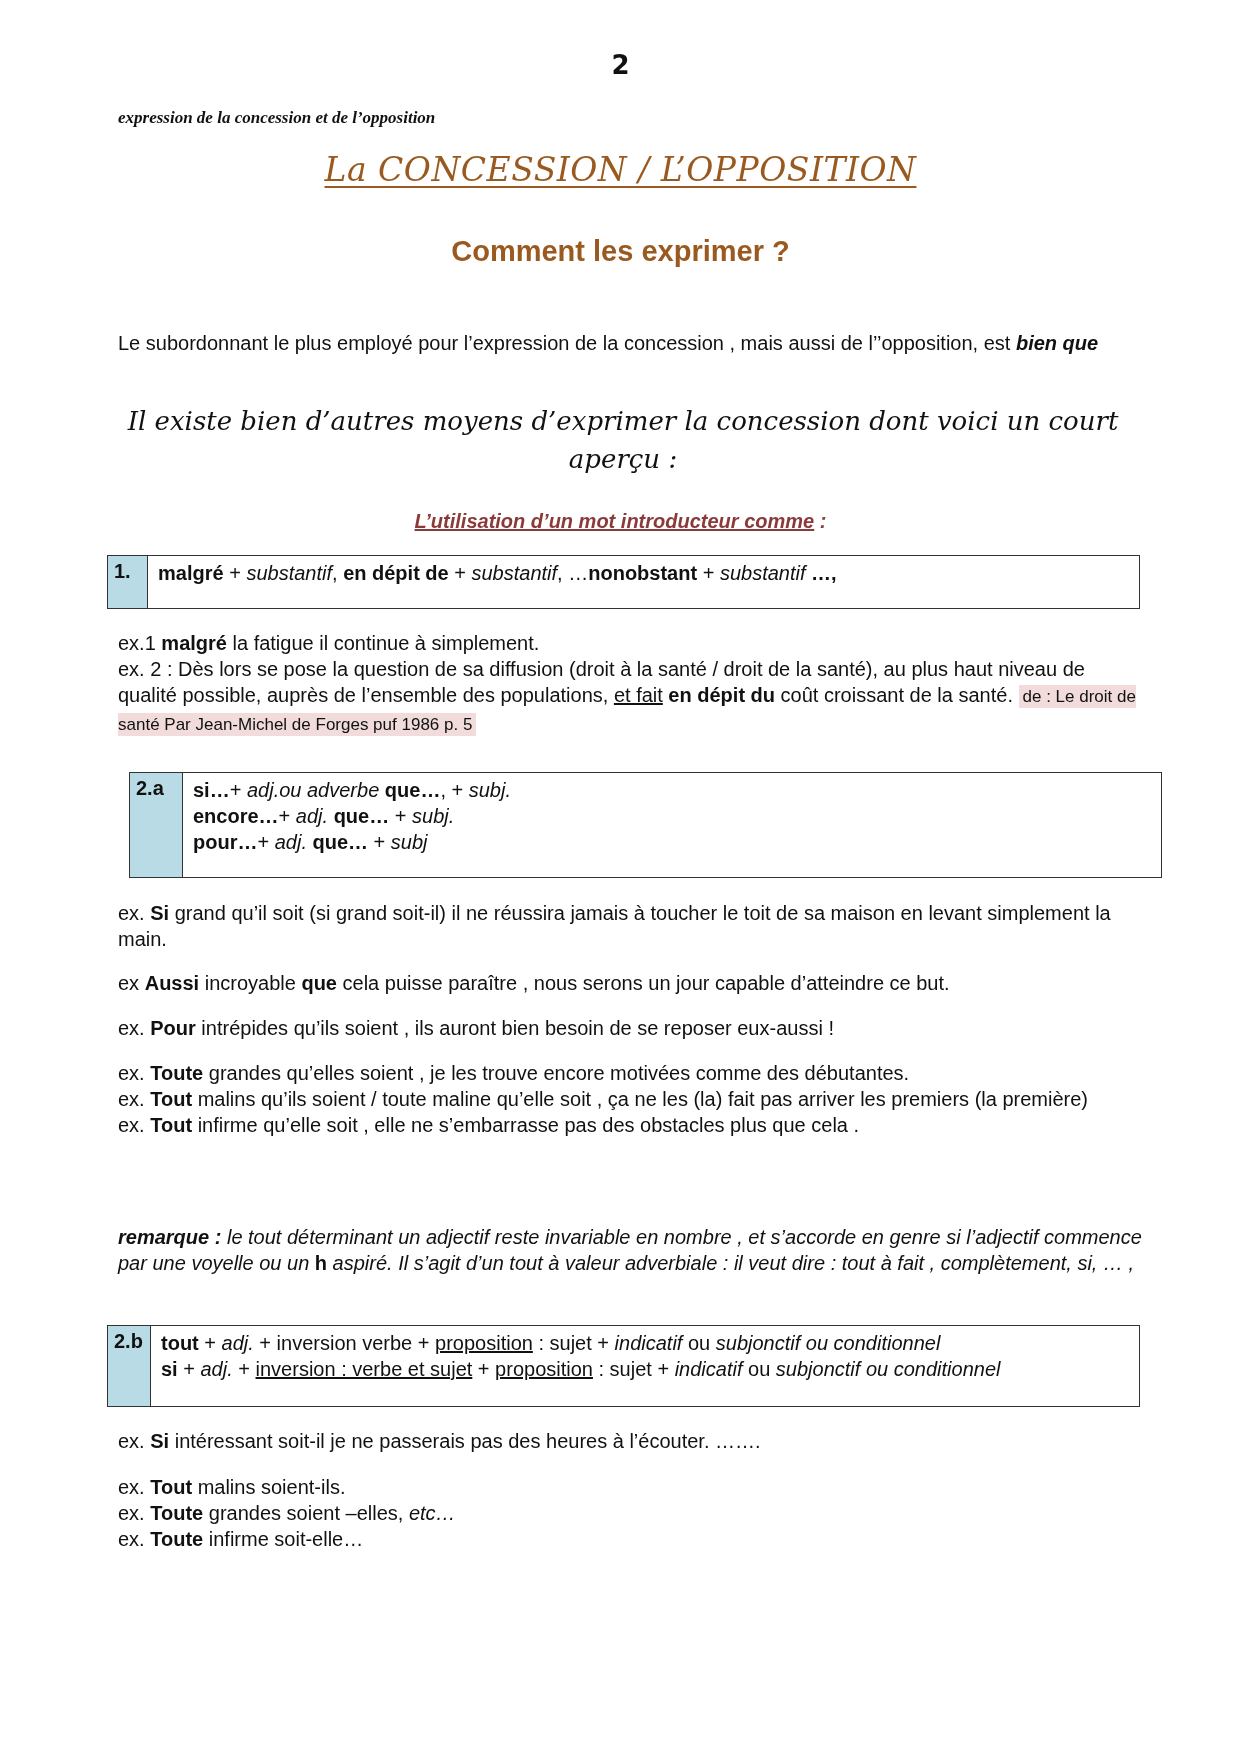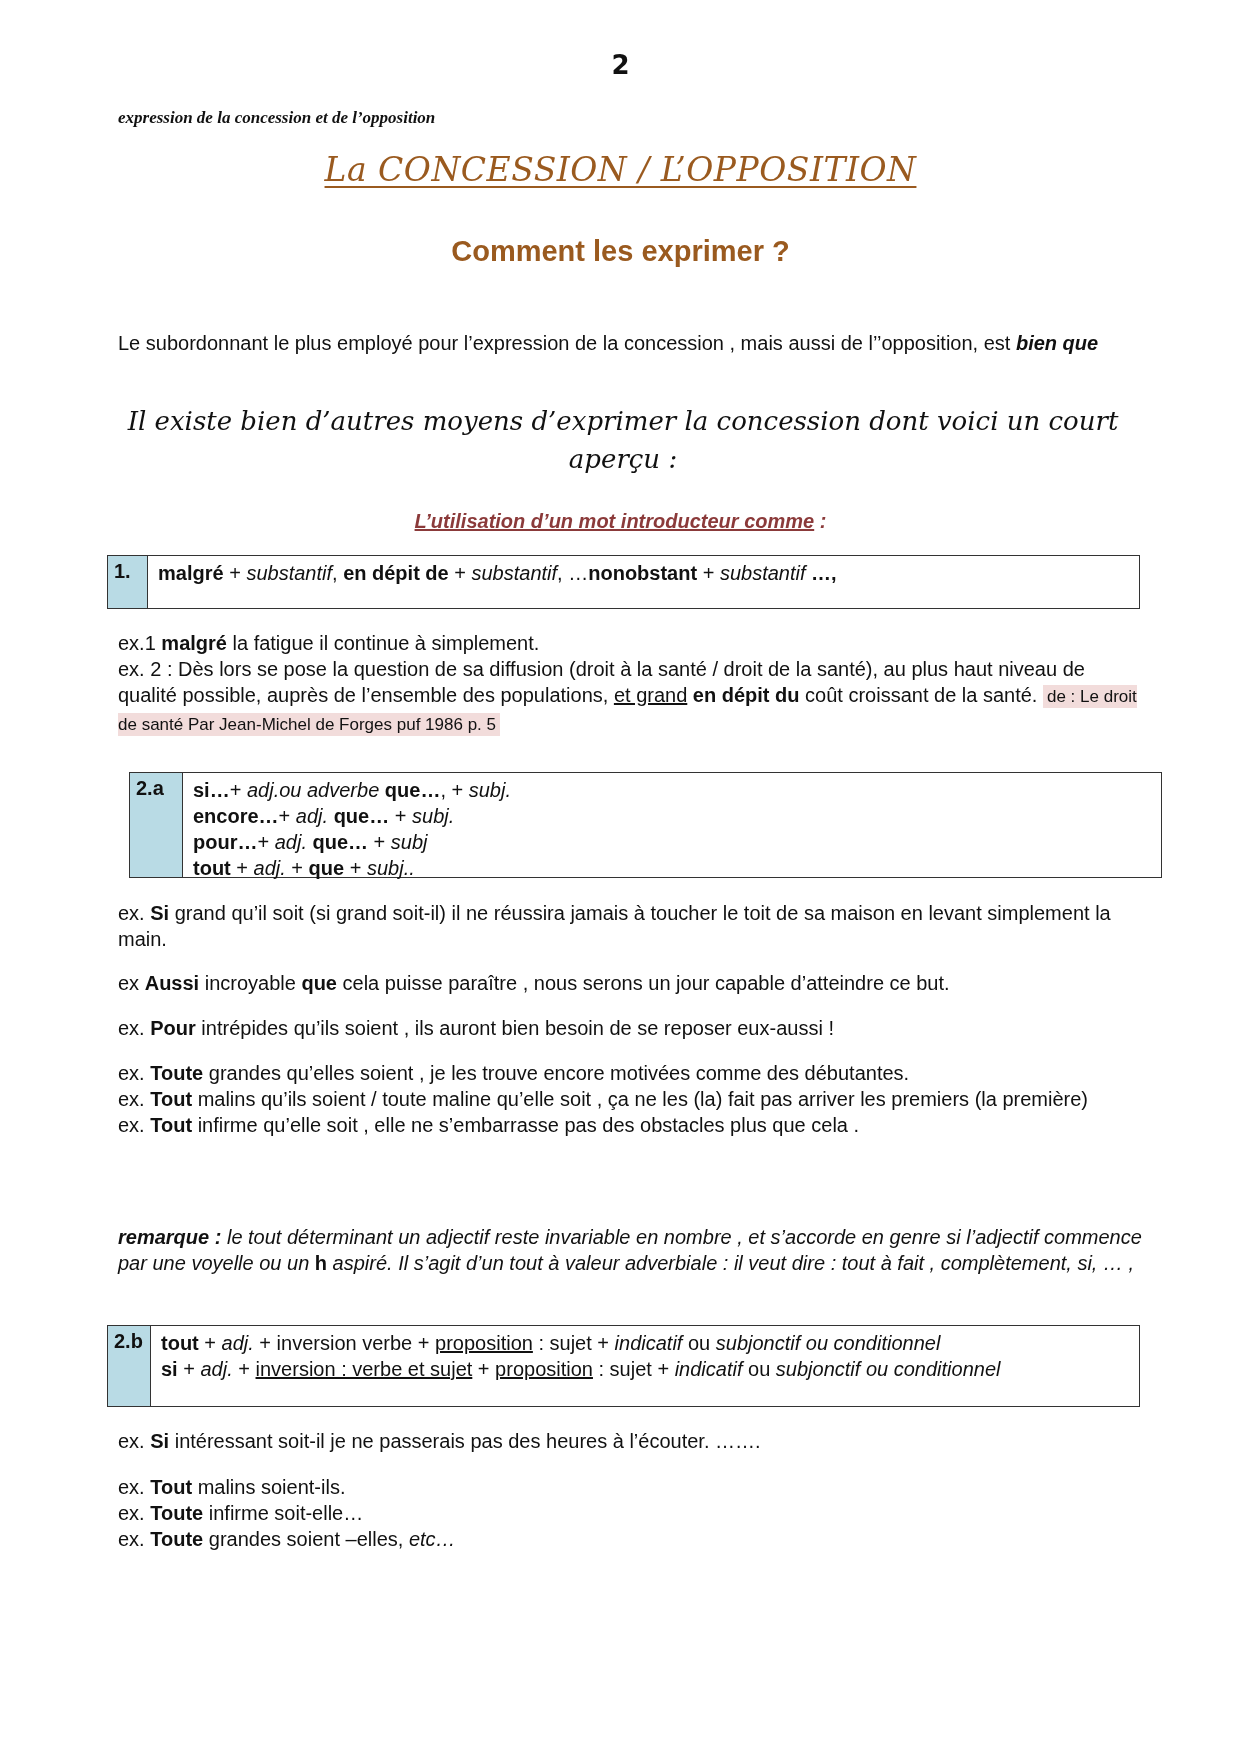--- a/index.html
+++ b/index.html
@@ -47,30 +47,29 @@
 
 <div class="rule-box" style="top:555px;height:52px;">
   <div class="rule-num">1.</div>
   <div class="rule-body">
     <b>malgré</b> + <i>substantif</i>, <b>en dépit de</b> + <i>substantif</i>, …<b>nonobstant</b> + <i>substantif</i> <b>…,</b>
   </div>
 </div>
 
 <div class="ex" style="top:630px;">
   <div><span>ex.1 </span><b>malgré</b><span> la fatigue il continue à simplement.</span></div>
-  <div><span>ex. 2 : Dès lors se pose la question de sa diffusion (droit à la santé / droit de la santé), au plus haut niveau de qualité possible, auprès de l’ensemble des populations, </span><span class="u">et grand</span><b> en dépit du</b><span> coût croissant de la santé.  </span><span class="citation">de : Le droit de santé Par Jean-Michel de Forges  puf 1986  p. 5</span></div>
+  <div><span>ex. 2 : Dès lors se pose la question de sa diffusion (droit à la santé / droit de la santé), au plus haut niveau de qualité possible, auprès de l’ensemble des populations, </span><span class="u">et fait</span><b> en dépit du</b><span> coût croissant de la santé.  </span><span class="citation">de : Le droit de santé Par Jean-Michel de Forges  puf 1986  p. 5</span></div>
 </div>
 
 <div class="rule-box" style="top:772px;height:104px;margin-left:22px;">
   <div class="rule-num" style="width:53px;">2.a</div>
   <div class="rule-body">
     <div><b>si…</b>+ <i>adj.ou adverbe</i> <b>que…</b>, + <i>subj.</i></div>
     <div><b>encore…</b>+ <i>adj.</i> <b>que…</b> + <i>subj.</i></div>
     <div><b>pour…</b>+ <i>adj.</i> <b>que…</b> + <i>subj</i></div>
-    <div><b>tout</b> + <i>adj.</i> + <b>que</b> + <i>subj..</i></div>
   </div>
 </div>
 
 <div class="ex" style="top:900px;"><span>ex. </span><b>Si</b><span> grand qu’il soit (si grand soit-il) il ne réussira jamais à toucher le toit de sa maison en levant simplement la main.</span></div>
 <div class="ex" style="top:970px;"><span>ex  </span><b>Aussi</b><span> incroyable </span><b>que</b><span> cela puisse paraître , nous serons un jour capable d’atteindre ce but.</span></div>
 <div class="ex" style="top:1015px;"><span>ex. </span><b>Pour</b><span> intrépides qu’ils soient , ils auront bien besoin de se reposer eux-aussi !</span></div>
 <div class="ex" style="top:1060px;">
   <div><span>ex. </span><b>Toute</b><span> grandes qu’elles soient ,  je les trouve encore motivées comme des débutantes.</span></div>
   <div><span>ex. </span><b>Tout</b><span> malins qu’ils soient / toute maline qu’elle soit , ça ne les (la) fait pas arriver les premiers (la première)</span></div>
   <div><span>ex. </span><b>Tout</b><span> infirme qu’elle soit , elle ne s’embarrasse pas des obstacles plus que cela .</span></div>
@@ -82,15 +81,15 @@
   <div class="rule-num" style="width:43px;">2.b</div>
   <div class="rule-body">
     <div><b>tout</b> + <i>adj.</i> + inversion verbe + <span class="u">proposition</span> :  sujet + <i>indicatif</i> ou <i>subjonctif ou conditionnel</i></div>
     <div><b>si</b> + <i>adj.</i> + <span class="u">inversion : verbe et sujet</span> +  <span class="u">proposition</span> : sujet +  <i>indicatif</i> ou <i>subjonctif ou conditionnel</i></div>
   </div>
 </div>
 
 <div class="ex" style="top:1428px;"><span>ex. </span><b>Si</b><span> intéressant soit-il je ne passerais pas des heures à l’écouter. …….</span></div>
 <div class="ex" style="top:1474px;">
   <div><span>ex. </span><b>Tout</b><span> malins soient-ils.</span></div>
+  <div><span>ex. </span><b>Toute</b><span> grandes soient –elles, </span><i>etc…</i></div>
   <div><span>ex. </span><b>Toute</b><span> infirme soit-elle…</span></div>
-  <div><span>ex. </span><b>Toute</b><span> grandes soient –elles, </span><i>etc…</i></div>
 </div>
 
 </body></html>

